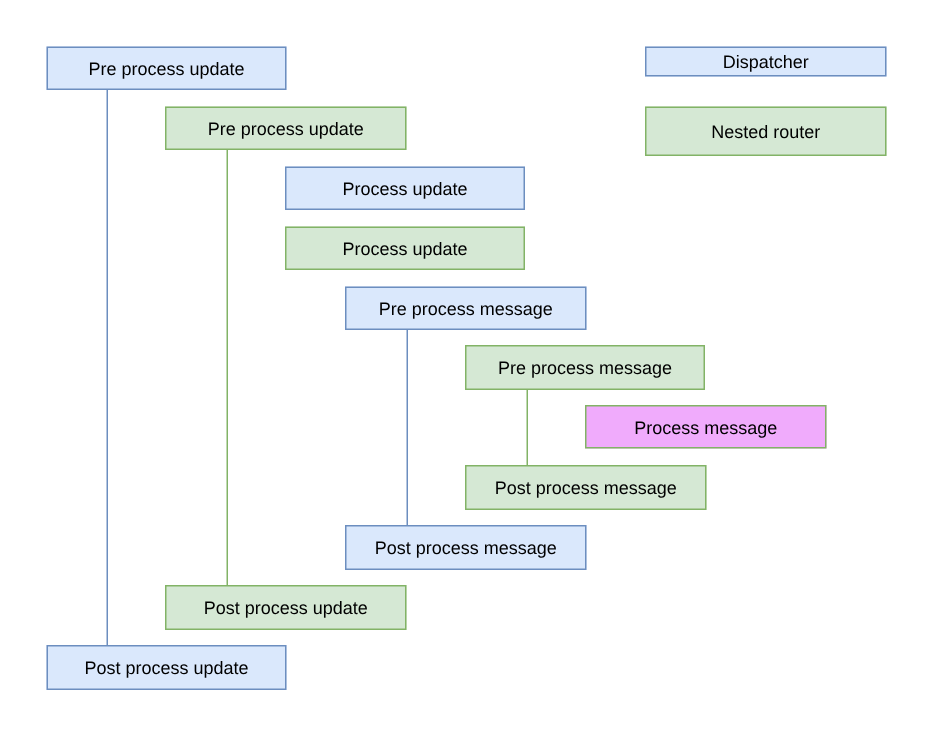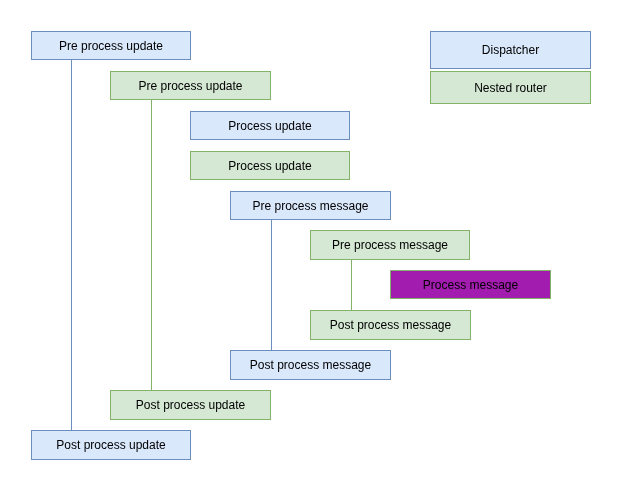--- a/index.html
+++ b/index.html
@@ -52,34 +52,34 @@
     </div>
     <div class="node" style="left: 190px; top: 151px; width: 160px; height: 29px; background: rgb(213, 232, 212); border-color: rgb(130, 179, 102); color: rgb(0, 0, 0); font-size: 12px;">
       <span>Process update</span>
     </div>
     <div class="node" style="left: 230px; top: 191px; width: 161px; height: 29px; background: rgb(218, 232, 252); border-color: rgb(108, 142, 191); color: rgb(0, 0, 0); font-size: 12px;">
       <span>Pre process message</span>
     </div>
     <div class="node" style="left: 310px; top: 230px; width: 160px; height: 30px; background: rgb(213, 232, 212); border-color: rgb(130, 179, 102); color: rgb(0, 0, 0); font-size: 12px;">
       <span>Pre process message</span>
     </div>
-    <div class="node" style="left: 390px; top: 270px; width: 161px; height: 29px; background: #a21caf; border-color: rgb(130, 179, 102); color: rgb(0, 0, 0); font-size: 12px;">
+    <div class="node" style="left: 390px; top: 270px; width: 161px; height: 29px; background: #f0abfc; border-color: rgb(130, 179, 102); color: rgb(0, 0, 0); font-size: 12px;">
       <span>Process message</span>
     </div>
     <div class="node" style="left: 310px; top: 310px; width: 161px; height: 30px; background: rgb(213, 232, 212); border-color: rgb(130, 179, 102); color: rgb(0, 0, 0); font-size: 12px;">
       <span>Post process message</span>
     </div>
     <div class="node" style="left: 230px; top: 350px; width: 161px; height: 30px; background: rgb(218, 232, 252); border-color: rgb(108, 142, 191); color: rgb(0, 0, 0); font-size: 12px;">
       <span>Post process message</span>
     </div>
     <div class="node" style="left: 110px; top: 390px; width: 161px; height: 30px; background: rgb(213, 232, 212); border-color: rgb(130, 179, 102); color: rgb(0, 0, 0); font-size: 12px;">
       <span>Post process update</span>
     </div>
     <div class="node" style="left: 31px; top: 430px; width: 160px; height: 30px; background: rgb(218, 232, 252); border-color: rgb(108, 142, 191); color: rgb(0, 0, 0); font-size: 12px;">
       <span>Post process update</span>
     </div>
-    <div class="node" style="left: 430px; top: 31px; width: 161px; height: 38px; background: rgb(218, 232, 252); border-color: rgb(108, 142, 191); color: rgb(0, 0, 0); font-size: 12px;">
+    <div class="node" style="left: 430px; top: 31px; width: 161px; height: 20px; background: rgb(218, 232, 252); border-color: rgb(108, 142, 191); color: rgb(0, 0, 0); font-size: 12px;">
       <span>Dispatcher</span>
     </div>
     <div class="node" style="left: 430px; top: 71px; width: 161px; height: 33px; background: rgb(213, 232, 212); border-color: rgb(130, 179, 102); color: rgb(0, 0, 0); font-size: 12px;">
       <span>Nested router</span>
     </div>
   </div>
 
 </body></html>

